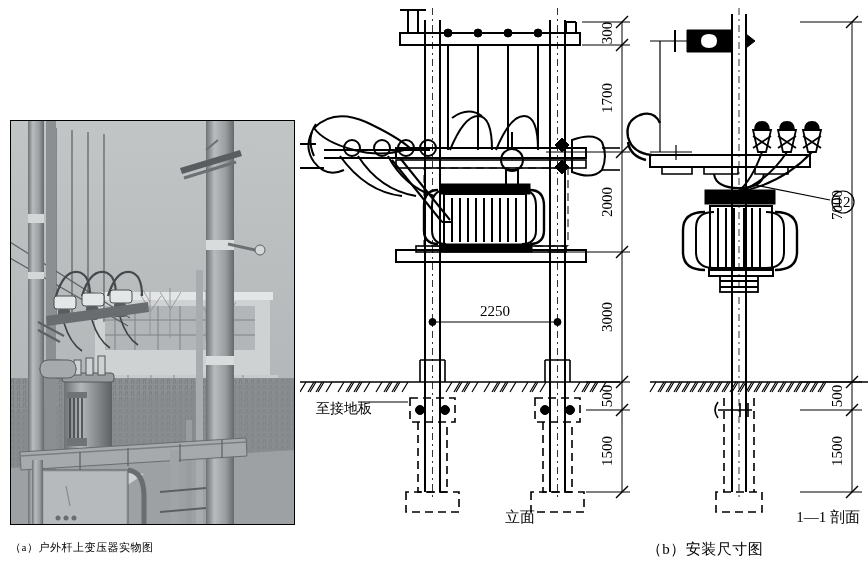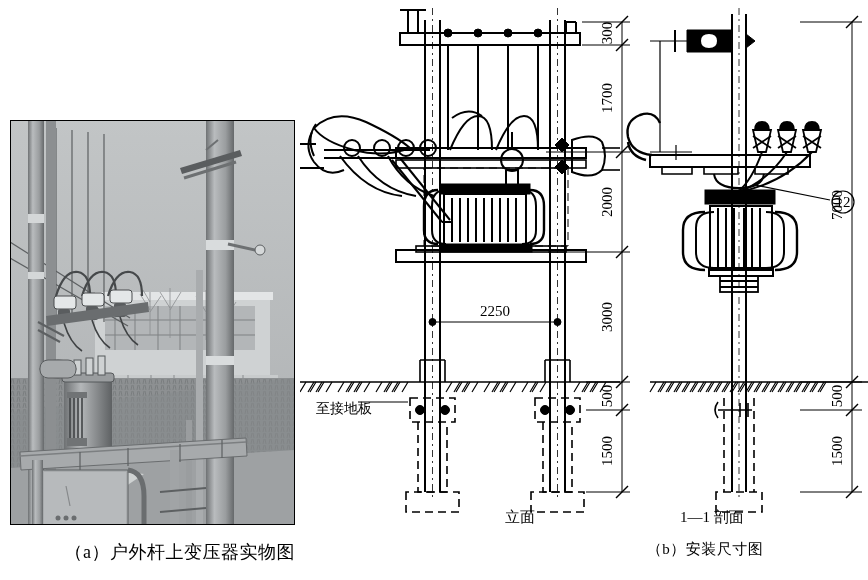--- a/index.html
+++ b/index.html
@@ -10,32 +10,32 @@
     color:#000;
     overflow:hidden;
     position:relative;
   }
   .page{position:relative;width:868px;height:580px;}
 
   
   #photo-panel{position:absolute;left:10px;top:120px;width:285px;height:405px;}
   #photo-caption{
     position:absolute;left:10px;top:540px;width:285px;
-    text-align:right;font-size:18px;letter-spacing:.5px;
+    text-align:left;font-size:11px;letter-spacing:.5px;
   }
 
   
   #drawing-panel{position:absolute;left:300px;top:0px;width:568px;height:525px;}
   #elevation-caption{
     position:absolute;left:430px;top:508px;width:180px;
     text-align:center;font-size:15px;font-family:Liberation Mono, monospace;
   }
   #section-caption{
     position:absolute;left:680px;top:508px;width:180px;
-    text-align:left;font-size:15px;
+    text-align:right;font-size:15px;
   }
   #drawing-caption{
     position:absolute;left:540px;top:540px;width:330px;
     text-align:center;font-size:15px;letter-spacing:.5px;
   }
   .ground-label{
     position:absolute;left:316px;top:400px;
     font-size:14px;white-space:nowrap;
   }
   svg{display:block;}

